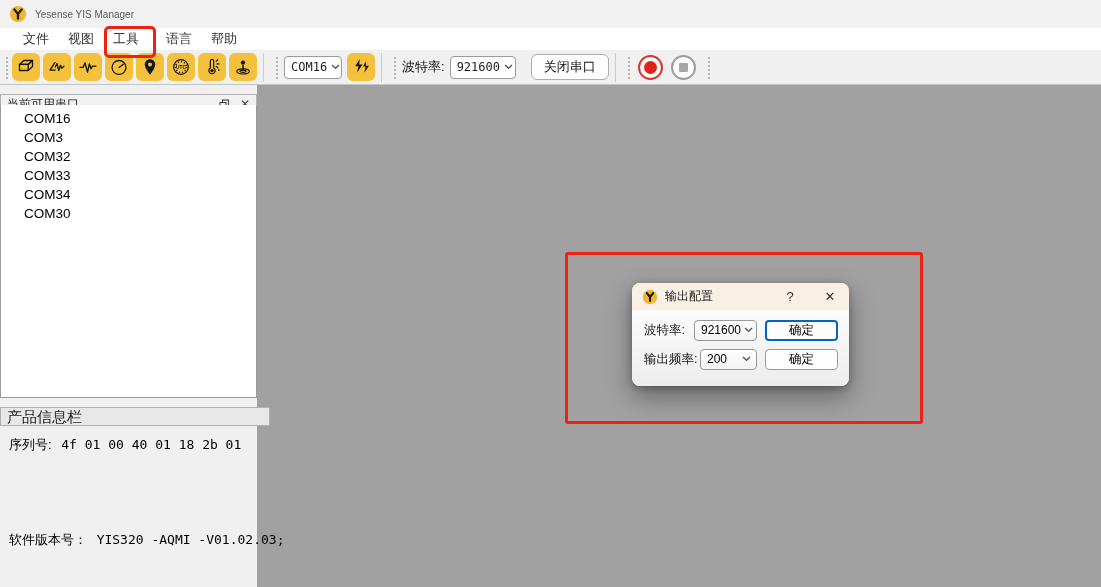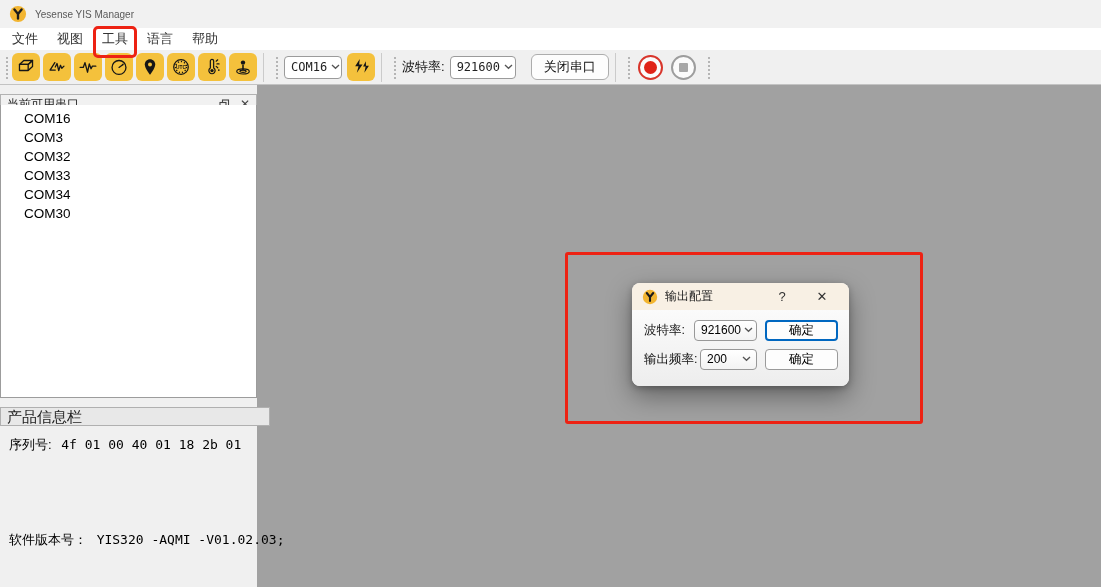--- a/index.html
+++ b/index.html
@@ -6,24 +6,24 @@
   html,body { width:1101px; height:587px; overflow:hidden; }
   body { font-family:"Liberation Sans","DejaVu Sans",sans-serif; font-size:13px; color:#222; }
   .window { position:relative; width:1101px; height:587px; background:#f0f0f0; overflow:hidden; }
 
   
   .titlebar { height:28px; background:#f1f1f1; display:flex; align-items:center; padding-left:9px; }
   .titlebar .logo { width:18px; height:18px; margin-right:8px; }
   .titlebar .apptitle { font-size:10px; color:#595959; }
 
   
-  .menubar { position:relative; height:22px; background:#ffffff; display:flex; align-items:center; padding-left:10px; z-index:30; }
+  .menubar { position:relative; height:22px; background:#ffffff; display:flex; align-items:center; padding-left:21px; z-index:30; }
   .menu-item { font-size:13px; color:#333; line-height:22px; margin-right:15px; padding:0 2px; min-width:26px; text-align:center; cursor:default; }
   .menu-item-wrap { position:relative; margin-right:15px; }
-  .menu-item-wrap .menu-item { margin-right:0; }
+  .menu-item-wrap .menu-item { margin-right:8px; }
   .tool-highlight { position:absolute; left:-7px; right:-7px; top:-2px; bottom:-8px; border:3px solid #ed2213; border-radius:5px; pointer-events:none; z-index:40; }
 
   
   .toolbar { height:35px; background:#f0f0f0; border-bottom:1px solid #c3c3c3; display:flex; align-items:center; position:relative; z-index:10; }
   .grip { width:5px; height:24px; margin-left:4px; background-image:radial-gradient(circle,#b5b5b5 1.1px,transparent 1.3px); background-size:4px 4px; background-position:1px 1px; }
   .tsep { width:1px; height:29px; background:#cbcbcb; margin:0 6px; }
   .tool-btn { width:28px; height:28px; margin-left:3px; border-radius:6px; background:#f4c13c; display:flex; align-items:center; justify-content:center; cursor:pointer; }
   .tool-btn svg { display:block; }
   .combo { height:23px; background:#fff; border:1px solid #9b9b9b; border-radius:4px; display:flex; align-items:center; padding:0 5px 0 6px; cursor:pointer; }
   .combo .val { flex:1; font-size:12px; }
@@ -52,21 +52,21 @@
   .info-value { font-family:"DejaVu Sans Mono","Liberation Mono",monospace; font-size:13px; color:#000; margin-left:6px; }
 
   
   .workspace { position:absolute; left:257px; top:85px; right:0; bottom:0; background:#a1a1a1; }
 
   
   .red-annot { position:absolute; left:565px; top:252px; width:358px; height:172px; border:3px solid #ed2213; border-radius:3px; pointer-events:none; z-index:50; }
 
   
   .dialog { position:absolute; left:632px; top:283px; width:217px; height:103px; border-radius:8px; box-shadow:0 10px 26px rgba(0,0,0,.38), 0 2px 6px rgba(0,0,0,.25); overflow:hidden; z-index:60; background:#f5f5f5; }
-  .dialog-titlebar { height:27px; background:#f8f0e4; display:flex; align-items:center; padding:0 16px 0 10px; }
+  .dialog-titlebar { height:27px; background:#f8f0e4; display:flex; align-items:center; padding:0 8px 0 10px; }
   .dialog-titlebar .dlogo { width:16px; height:16px; margin-right:7px; }
   .dialog-titlebar .dtitle { font-size:12px; color:#1a1a1a; flex:1; }
   .dialog-titlebar .dhelp { width:22px; text-align:center; font-size:13px; color:#333; cursor:pointer; margin-right:18px; }
   .dialog-titlebar .dclose { width:22px; text-align:center; font-size:13px; color:#333; cursor:pointer; }
   .dialog-body { height:76px; background:linear-gradient(#fbfbfb,#ededed); padding:9px 11px 0 12px; }
   .drow { display:flex; align-items:center; height:22px; margin-bottom:7px; }
   .drow .dlabel { font-size:12.5px; color:#111; }
   .drow .spacer { flex:1; }
   .dcombo { height:21px; background:linear-gradient(#ffffff,#f3f3f3); border:1px solid #989898; border-radius:4px; display:flex; align-items:center; padding:0 5px 0 6px; cursor:pointer; }
   .dcombo .val { font-size:12px; color:#000; flex:1; }

